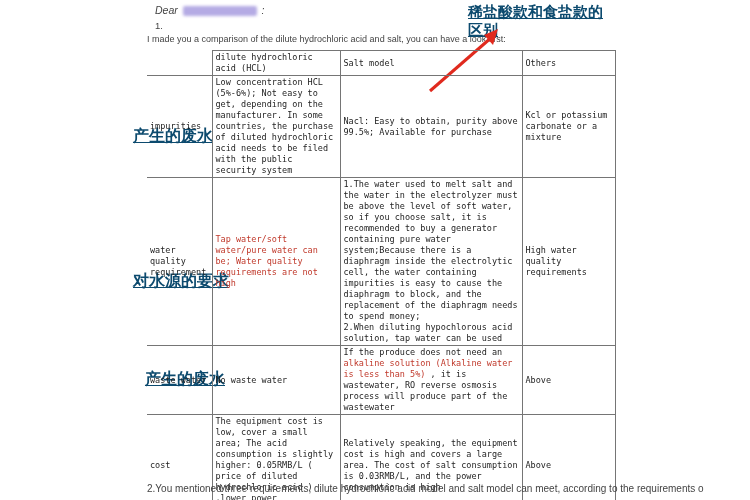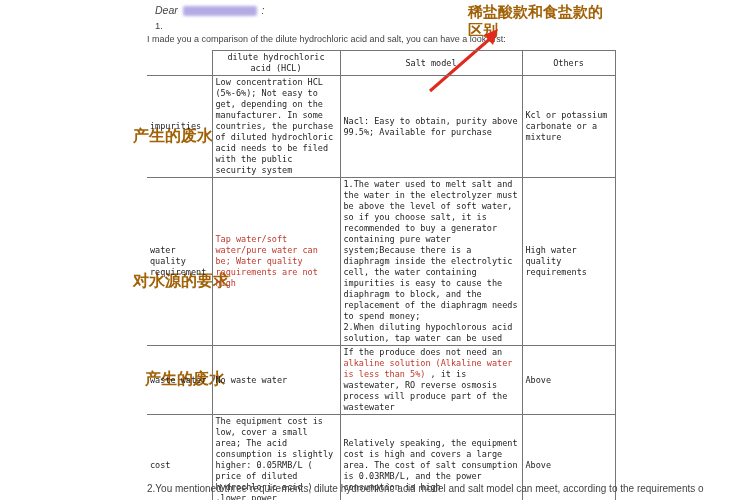--- a/index.html
+++ b/index.html
@@ -17,27 +17,27 @@
 
   
   table.cmp{position:absolute;left:147px;top:50px;border-collapse:collapse;table-layout:fixed;
             font-family:"DejaVu Sans Mono",monospace;font-size:8.5px;line-height:11px;color:#1d1d1d;}
   table.cmp td{border:1px solid #757575;padding:1px 3px;vertical-align:middle;overflow:hidden;}
   table.cmp td.no-left{border-left:none;}
   table.cmp tr.hdr td.no-left{border-top:none;}
   td.v-top{vertical-align:top;}
   td.label-cell{padding-left:5px;}
   .c0{width:65px;} .c1{width:128px;} .c2{width:182px;} .c3{width:93px;}
-  tr.hdr{height:21px;text-align:center;} tr.r0{height:95px;} tr.r1{height:164px;} tr.r2{height:61px;} tr.r3{height:71px;}
+  tr.hdr{height:21px;} tr.r0{height:95px;} tr.r1{height:164px;} tr.r2{height:61px;} tr.r3{height:71px;}
   .pre{white-space:pre-line;}
   .red-text{color:#c0392b;}
 
   
-  .cn-ann{color:#a16207;font-weight:bold;font-size:16px;line-height:18px;
-          font-family:"DejaVu Sans",sans-serif;white-space:nowrap;}
+  .cn-ann{color:#0c4a6e;font-weight:bold;font-size:16px;line-height:18px;
+          font-family:"DejaVu Sans",sans-serif;white-space:nowrap;text-decoration:underline;}
   .ann-top{left:468px;top:3px;font-size:15px;line-height:18px;}
   .ann-electrolyte{left:133px;top:127px;}
   .ann-water{left:133px;top:272px;}
   .ann-waste{left:145px;top:370px;}
   .arrow-svg{left:420px;top:25px;}
 </style>
 </head>
 <body>
 
 <div id="screen">

